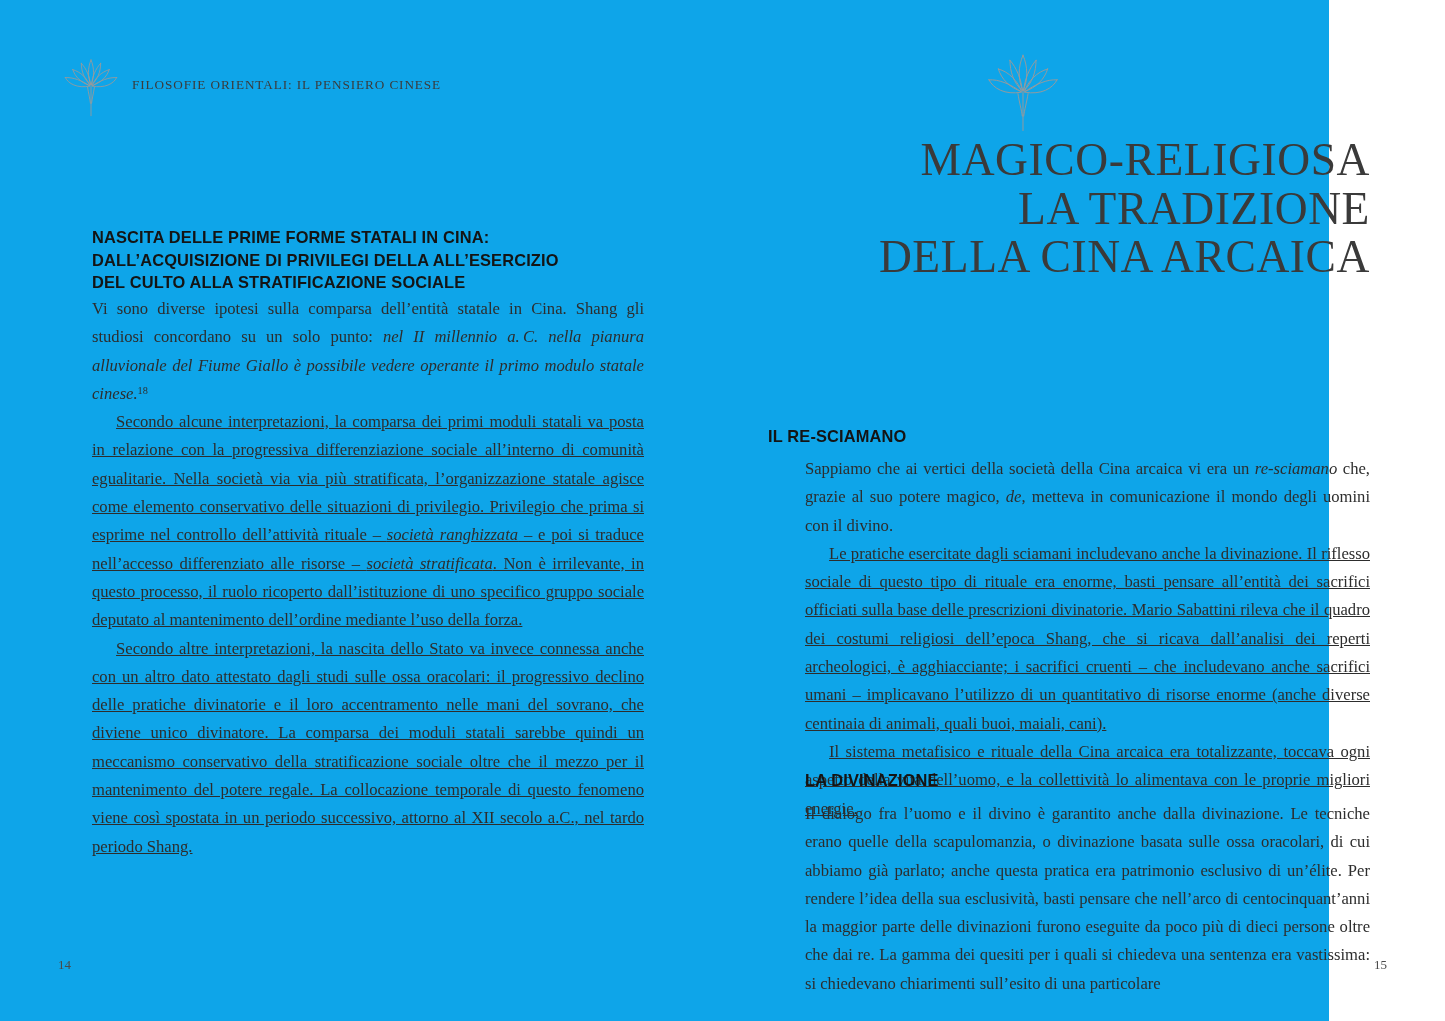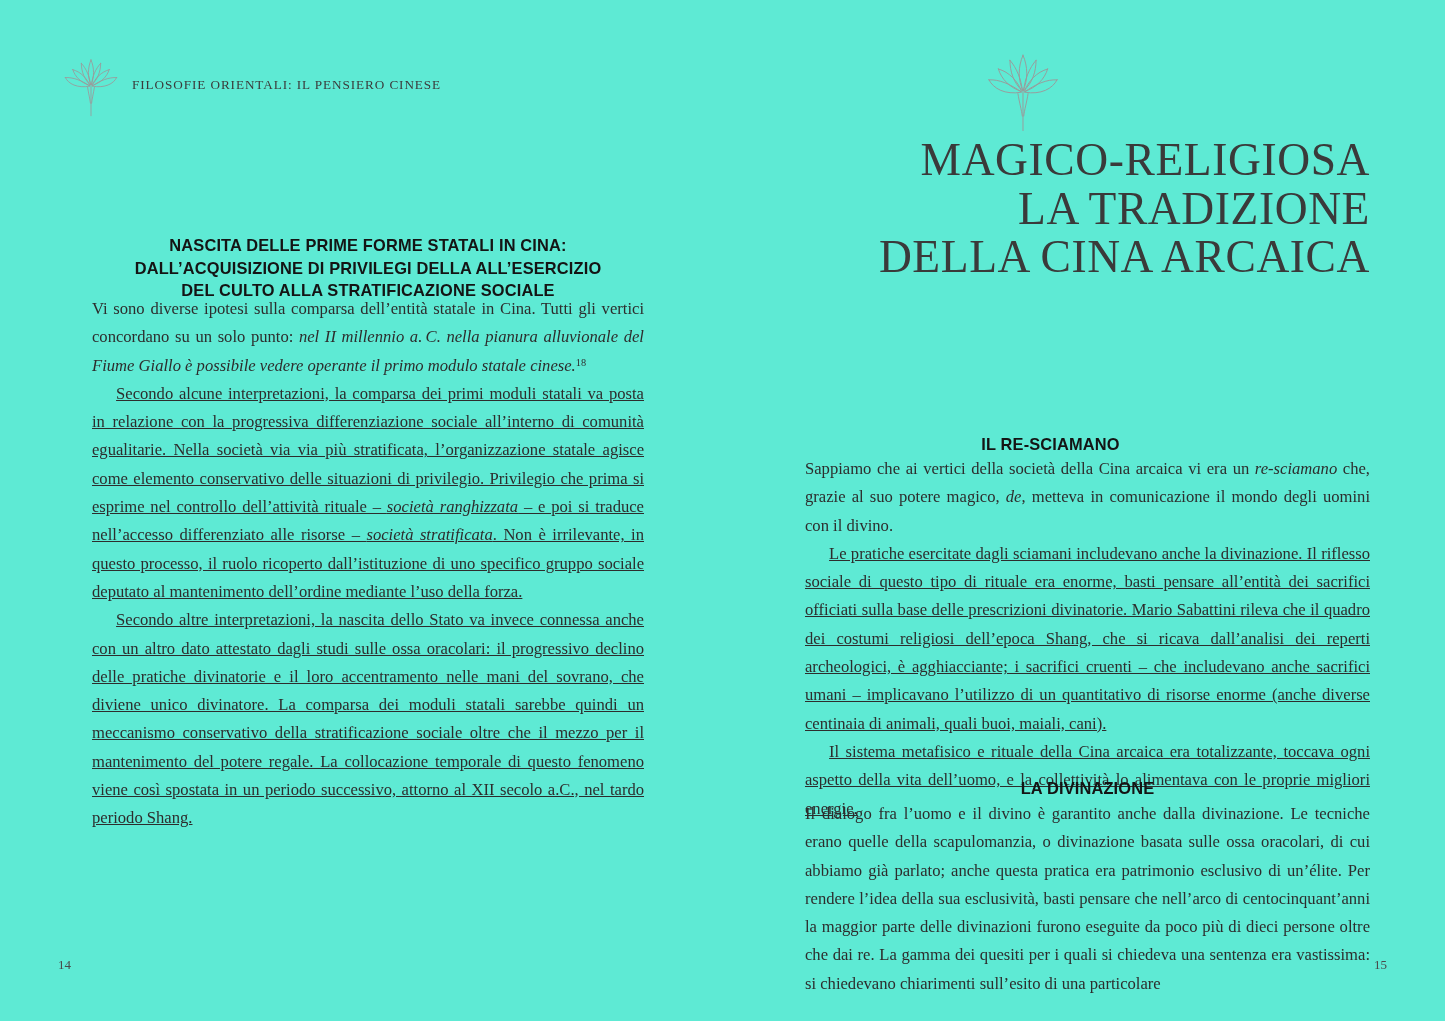--- a/index.html
+++ b/index.html
@@ -10,23 +10,23 @@
   body {
     width: 1445px;
     height: 1021px;
     font-family: "Liberation Serif", serif;
     color: #2b2b2b;
     overflow: hidden;
   }
 
   .spread {
     position: relative;
-    width: 1445px;
+    width: 1329px;
     height: 1021px;
-    background: #5eead4;
+    background: #0ea5e9;
   }
 
   .page {
     position: absolute;
     top: 0;
     height: 1021px;
     width: 722.5px;
     box-sizing: border-box;
   }
   .page-left  { left: 0; }
@@ -58,22 +58,21 @@
   .lotus-large { width: 74px; height: 84px; }
 
   
   .section-heading {
     font-family: "Liberation Sans", sans-serif;
     font-weight: bold;
     font-size: 16.4px;
     line-height: 22.6px;
     letter-spacing: 0.16px;
     color: #141414;
-    margin: 8px;
-    text-align: center;
+    margin: 0;
   }
 
   .body-col {
     position: absolute;
     font-family: "Liberation Serif", serif;
     font-size: 16.6px;
     line-height: 28.3px;
     color: #2d2d2d;
     text-align: justify;
     text-justify: inter-word;
@@ -195,21 +194,21 @@
 
     <div class="left-heading-wrap">
       <h2 class="section-heading">
         <span>NASCITA DELLE PRIME FORME STATALI IN CINA:</span><br>
         <span>DALL’ACQUISIZIONE DI PRIVILEGI DELLA ALL’ESERCIZIO</span><br>
         <span>DEL CULTO ALLA STRATIFICAZIONE SOCIALE</span>
       </h2>
     </div>
 
     <div class="body-col left-text-wrap">
-      <p><span>Vi sono diverse ipotesi sulla comparsa dell’entità statale in Cina. Tutti gli vertici concordano su un solo punto: </span><i>nel II millennio a. C. nella pianura alluvionale del Fiume Giallo è possibile vedere operante il primo modulo statale cinese.</i><sup>18</sup></p>
+      <p><span>Vi sono diverse ipotesi sulla comparsa dell’entità statale in Cina. Shang gli studiosi concordano su un solo punto: </span><i>nel II millennio a. C. nella pianura alluvionale del Fiume Giallo è possibile vedere operante il primo modulo statale cinese.</i><sup>18</sup></p>
 
       <p class="ind"><span>Secondo alcune interpretazioni, la comparsa dei primi moduli statali va posta in relazione con la progressiva differenziazione sociale all’interno di comunità egualitarie. Nella società via via più stratificata, l’organizzazione statale agisce come elemento conservativo delle situazioni di privilegio. Privilegio che prima si esprime nel controllo dell’attività rituale – </span><i>società ranghizzata</i><span> – e poi si traduce nell’accesso differenziato alle risorse – </span><i>società stratificata</i><span>. Non è irrilevante, in questo processo, il ruolo ricoperto dall’istituzione di uno specifico gruppo sociale deputato al mantenimento dell’ordine mediante l’uso della forza.</span></p>
 
       <p class="ind">Secondo altre interpretazioni, la nascita dello Stato va invece connessa anche con un altro dato attestato dagli studi sulle ossa oracolari: il progressivo declino delle pratiche divinatorie e il loro accentramento nelle mani del sovrano, che diviene unico divinatore. La comparsa dei moduli statali sarebbe quindi un meccanismo conservativo della stratificazione sociale oltre che il mezzo per il mantenimento del potere regale. La collocazione temporale di questo fenomeno viene così spostata in un periodo successivo, attorno al XII secolo a.C., nel tardo periodo Shang.</p>
 
     </div>
 
     <div class="folio folio-left">14</div>
   </div>
 

